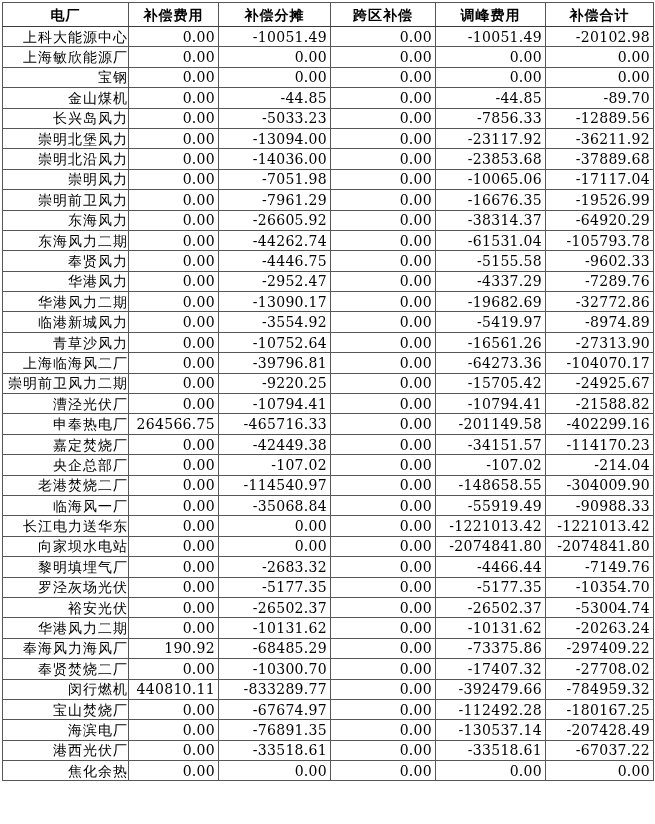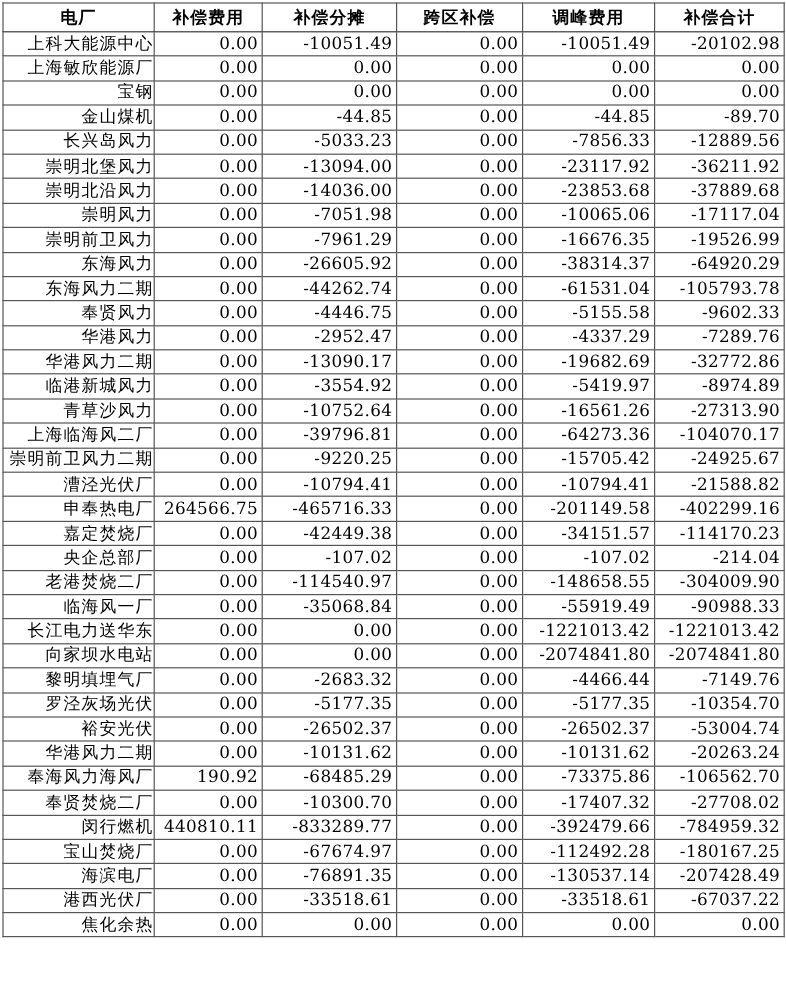--- a/index.html
+++ b/index.html
@@ -308,21 +308,21 @@
     <td class="num">0.00</td>
     <td class="num">-10131.62</td>
     <td class="num">-20263.24</td>
   </tr>
         <tr>
     <td class="name">奉海风力海风厂</td>
     <td class="num">190.92</td>
     <td class="num">-68485.29</td>
     <td class="num">0.00</td>
     <td class="num">-73375.86</td>
-    <td class="num">-106562.70</td>
+    <td class="num">-297409.22</td>
   </tr>
         <tr>
     <td class="name">奉贤焚烧二厂</td>
     <td class="num">0.00</td>
     <td class="num">-10300.70</td>
     <td class="num">0.00</td>
     <td class="num">-17407.32</td>
     <td class="num">-27708.02</td>
   </tr>
         <tr>

